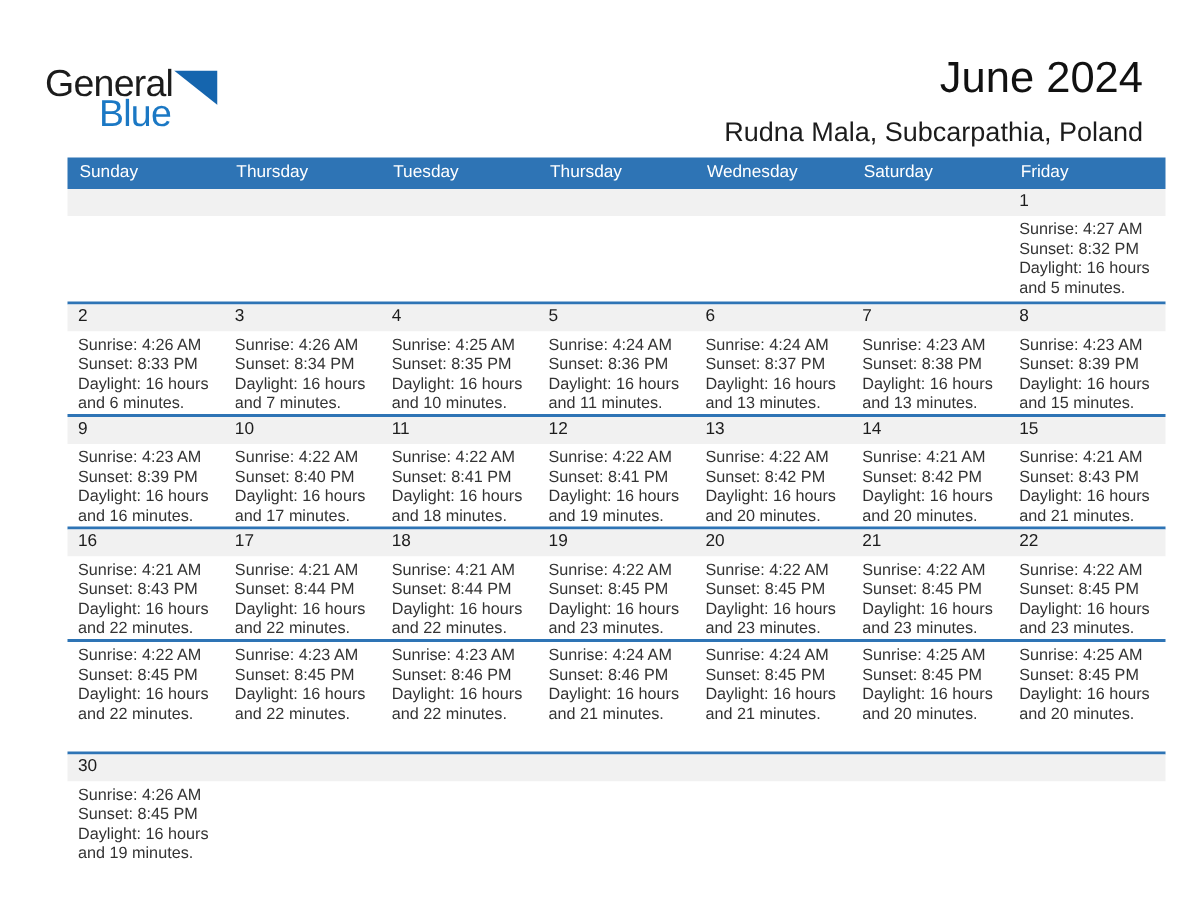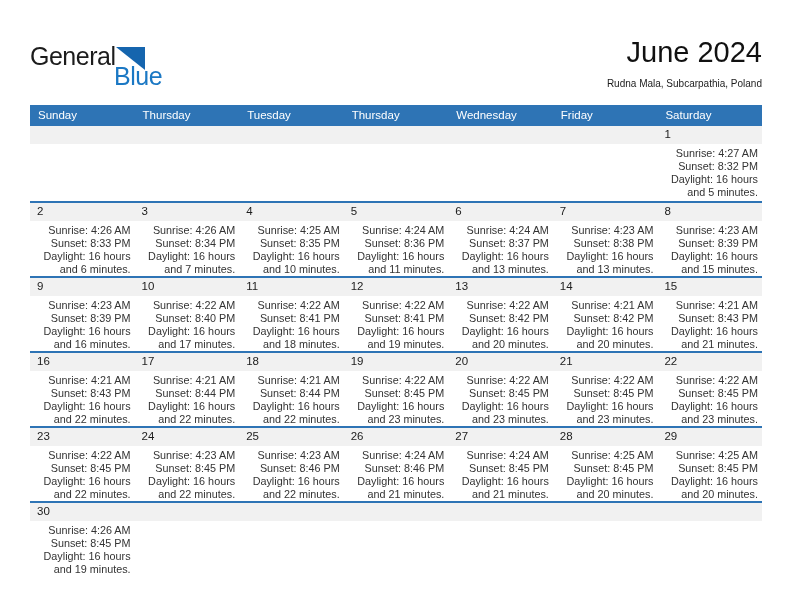--- a/index.html
+++ b/index.html
@@ -3,38 +3,38 @@
 <meta charset="utf-8">
 <style>
   html,body{margin:0;padding:0;background:#ffffff;}
   body{width:792px;height:612px;font-family:"Liberation Sans",sans-serif;position:relative;overflow:hidden;}
 
   
   .logo{position:absolute;left:30px;top:44px;line-height:1;}
   .logo-row1{display:flex;align-items:flex-start;}
   .logo-general{font-size:25px;color:#1c1c1c;letter-spacing:-0.5px;font-weight:400;}
   .logo-tri{margin-left:1px;margin-top:3px;}
-  .logo-blue{font-size:25px;color:#1b78c4;letter-spacing:-0.5px;margin-left:84px;margin-top:-6px;font-weight:400;}
+  .logo-blue{font-size:25px;color:#1b78c4;letter-spacing:-0.5px;margin-left:36px;margin-top:-6px;font-weight:400;}
 
   .titleblock{position:absolute;right:30px;top:36px;text-align:right;}
   .month-title{font-size:29px;color:#111111;font-weight:400;}
-  .location{font-size:10px;color:#1c1c1c;margin-top:9px;font-weight:400;}
+  .location{font-size:18px;color:#1c1c1c;margin-top:9px;font-weight:400;}
 
   
-  .calendar{position:absolute;left:30px;top:105px;width:732px;}
+  .calendar{position:absolute;left:45px;top:105px;width:732px;}
   .grid7{display:grid;grid-template-columns:repeat(7,1fr);}
   .weekday-row{background:#2e74b5;color:#ffffff;}
   .weekday-cell{font-size:11.5px;padding:4px 2px 5px 8px;}
 
   .week{height:75px;box-sizing:border-box;}
   .week + .week{border-top:2px solid #2e74b5;}
   .day-strip{background:#f1f1f1;}
   .day-num{font-size:11.5px;color:#1c1c1c;padding:2px 2px 3px 7px;min-height:13px;}
   .details-row{background:#ffffff;}
-  .day-details{padding:3px 4px 0 7px;text-align:right;}
+  .day-details{padding:3px 4px 0 7px;}
   .detail-line{font-size:10.8px;line-height:13px;color:#333333;white-space:nowrap;overflow:hidden;}
 </style>
 </head>
 <body>
 
 <div class="logo">
   <div class="logo-row1">
     <span class="logo-general">General</span>
     <svg class="logo-tri" width="29" height="23" viewBox="0 0 29 23">
       <polygon points="0,0 29,0 29,23" fill="#1565ae"></polygon>
@@ -48,22 +48,22 @@
   <div class="location">Rudna Mala, Subcarpathia, Poland</div>
 </div>
 
 <div class="calendar">
   <div class="grid7 weekday-row">
     <div class="weekday-cell">Sunday</div>
     <div class="weekday-cell">Thursday</div>
     <div class="weekday-cell">Tuesday</div>
     <div class="weekday-cell">Thursday</div>
     <div class="weekday-cell">Wednesday</div>
+    <div class="weekday-cell">Saturday</div>
     <div class="weekday-cell">Friday</div>
-    <div class="weekday-cell">Saturday</div>
   </div>
   <div id="weeks-container">
       <div class="week">
         <div class="grid7 day-strip">
           <div class="day-num"></div>
           <div class="day-num"></div>
           <div class="day-num"></div>
           <div class="day-num"></div>
           <div class="day-num"></div>
           <div class="day-num"></div>
@@ -273,29 +273,20 @@
           </div>
           <div class="day-details">
             <div class="detail-line">Sunrise: 4:22 AM</div>
             <div class="detail-line">Sunset: 8:45 PM</div>
             <div class="detail-line">Daylight: 16 hours</div>
             <div class="detail-line">and 23 minutes.</div>
           </div>
         </div>
       </div>
       <div class="week">
-        <div class="grid7 day-strip">
-          <div class="day-num">23</div>
-          <div class="day-num">24</div>
-          <div class="day-num">25</div>
-          <div class="day-num">26</div>
-          <div class="day-num">27</div>
-          <div class="day-num">28</div>
-          <div class="day-num">29</div>
-        </div>
         <div class="grid7 details-row">
           <div class="day-details">
             <div class="detail-line">Sunrise: 4:22 AM</div>
             <div class="detail-line">Sunset: 8:45 PM</div>
             <div class="detail-line">Daylight: 16 hours</div>
             <div class="detail-line">and 22 minutes.</div>
           </div>
           <div class="day-details">
             <div class="detail-line">Sunrise: 4:23 AM</div>
             <div class="detail-line">Sunset: 8:45 PM</div>

